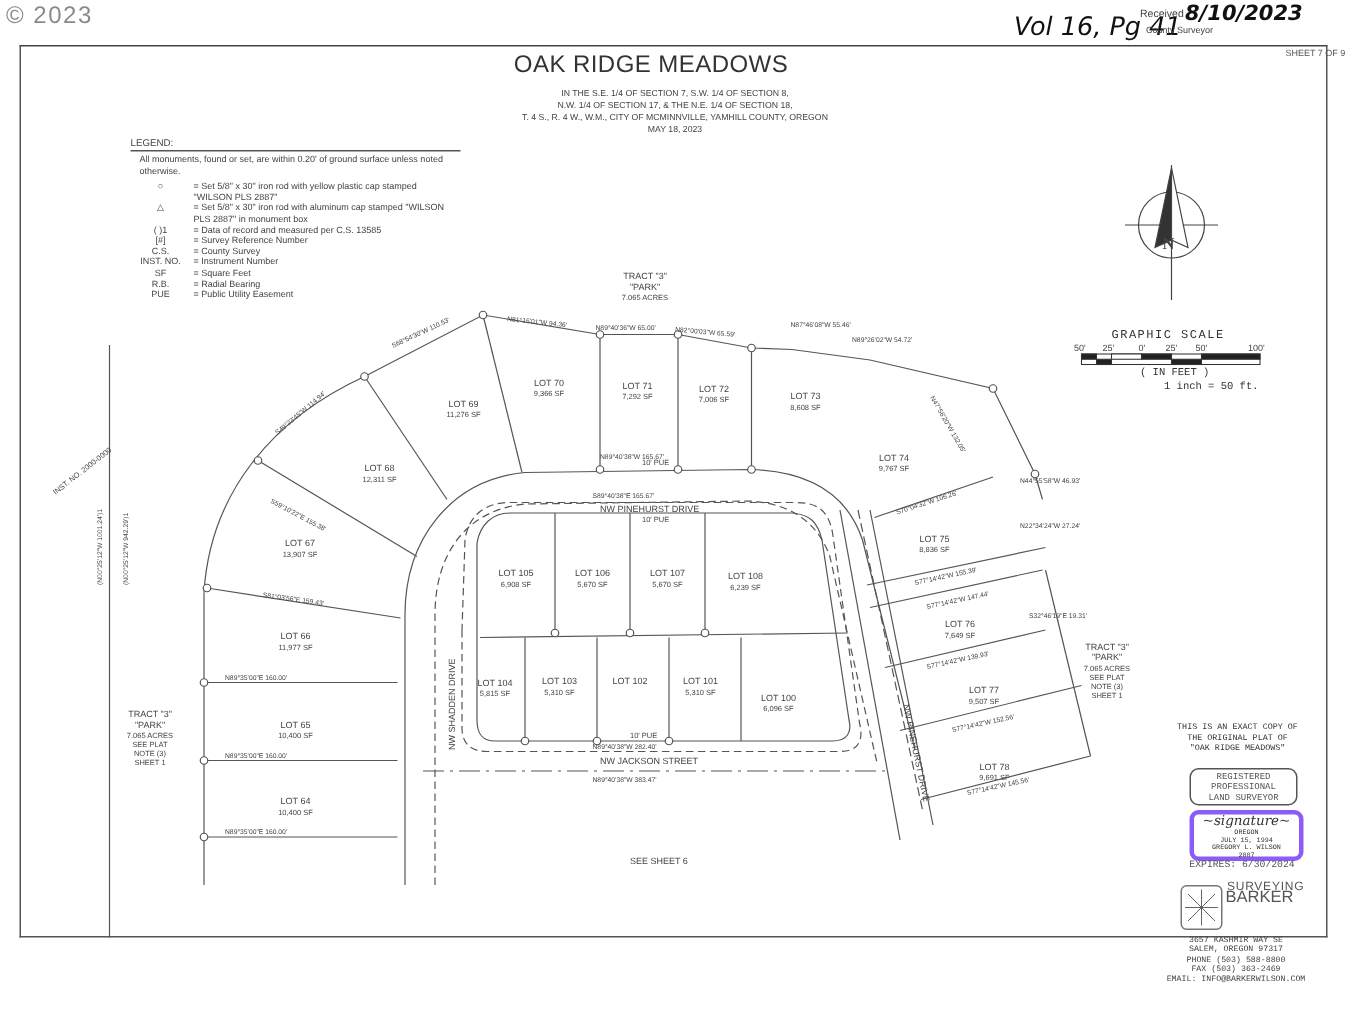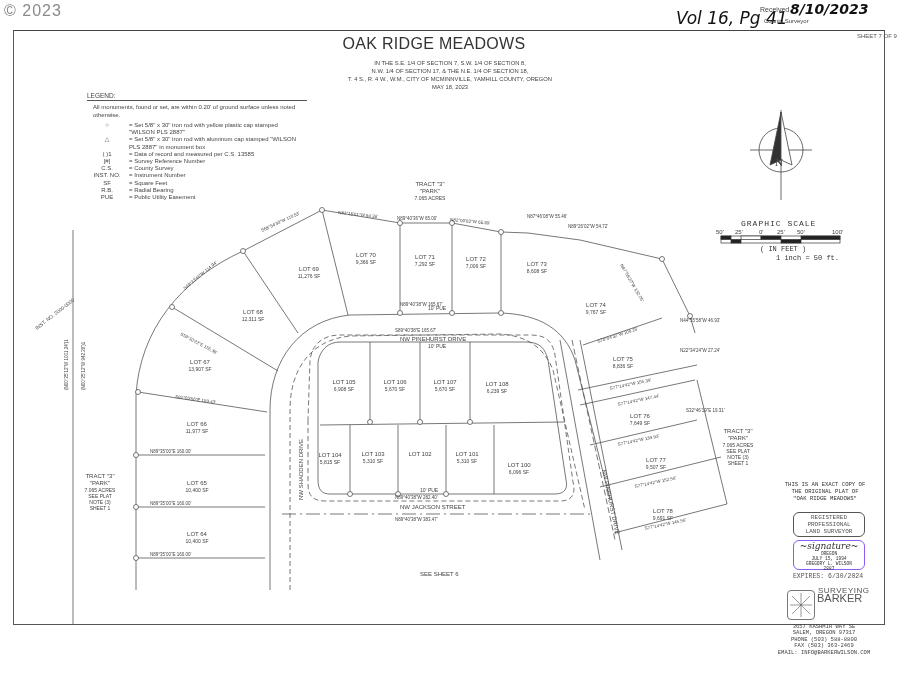--- a/index.html
+++ b/index.html
@@ -19,21 +19,21 @@
   .legend .lh{font-size:6.5px;border-bottom:1px solid #555;padding-bottom:1px;margin-bottom:3px;}
   .legend .note{margin-left:6px;line-height:7.5px;margin-bottom:3px;}
   .legend table{border-collapse:collapse;font-size:6px;}
   .legend td{padding:0 2px;line-height:7.2px;vertical-align:top;}
   .legend td.k{text-align:center;width:36px;}
   .scale-title{left:741px;top:219px;font-size:8px;letter-spacing:1px;font-family:"Liberation Mono",monospace;color:#333;}
   .scale-sub{left:760px;top:245px;font-size:7px;font-family:"Liberation Mono",monospace;color:#333;}
   .scale-ratio{left:748px;top:254px;font-size:7px;font-family:"Liberation Mono",monospace;color:#333;margin-left:28px;}
   .cert{left:770px;top:482px;width:110px;text-align:center;font-size:5.6px;line-height:6.8px;color:#333;font-family:"Liberation Mono",monospace;}
   .stamp{left:793px;top:512px;width:70px;border:1px solid #555;border-radius:6px;text-align:center;font-size:6px;line-height:7px;color:#555;font-family:"Liberation Mono",monospace;padding:1px 0;}
-  .seal{left:793px;top:540px;width:70px;height:28px;border:1px solid #8b5cf6;border-radius:6px;text-align:center;font-size:4.5px;line-height:5px;color:#333;font-family:"Liberation Mono",monospace;}
+  .seal{left:793px;top:540px;width:70px;height:28px;border:3px solid #8b5cf6;border-radius:6px;text-align:center;font-size:4.5px;line-height:5px;color:#333;font-family:"Liberation Mono",monospace;}
   .expires{left:783px;top:573px;width:90px;text-align:center;font-size:6.5px;color:#555;font-family:"Liberation Mono",monospace;}
   .logo-box{left:787px;top:590px;width:26px;height:28px;border:1px solid #777;border-radius:4px;}
   .brand1{left:817px;top:592px;font-size:11px;color:#555;}
   .brand2{left:818px;top:586px;font-size:8px;color:#555;letter-spacing:0.5px;}
   .addr{left:766px;top:624px;width:116px;text-align:center;font-size:5.5px;line-height:6.4px;color:#444;font-family:"Liberation Mono",monospace;}
   svg text{font-family:"Liberation Sans",sans-serif;fill:#444;}
 </style>
 </head>
 <body>
 

